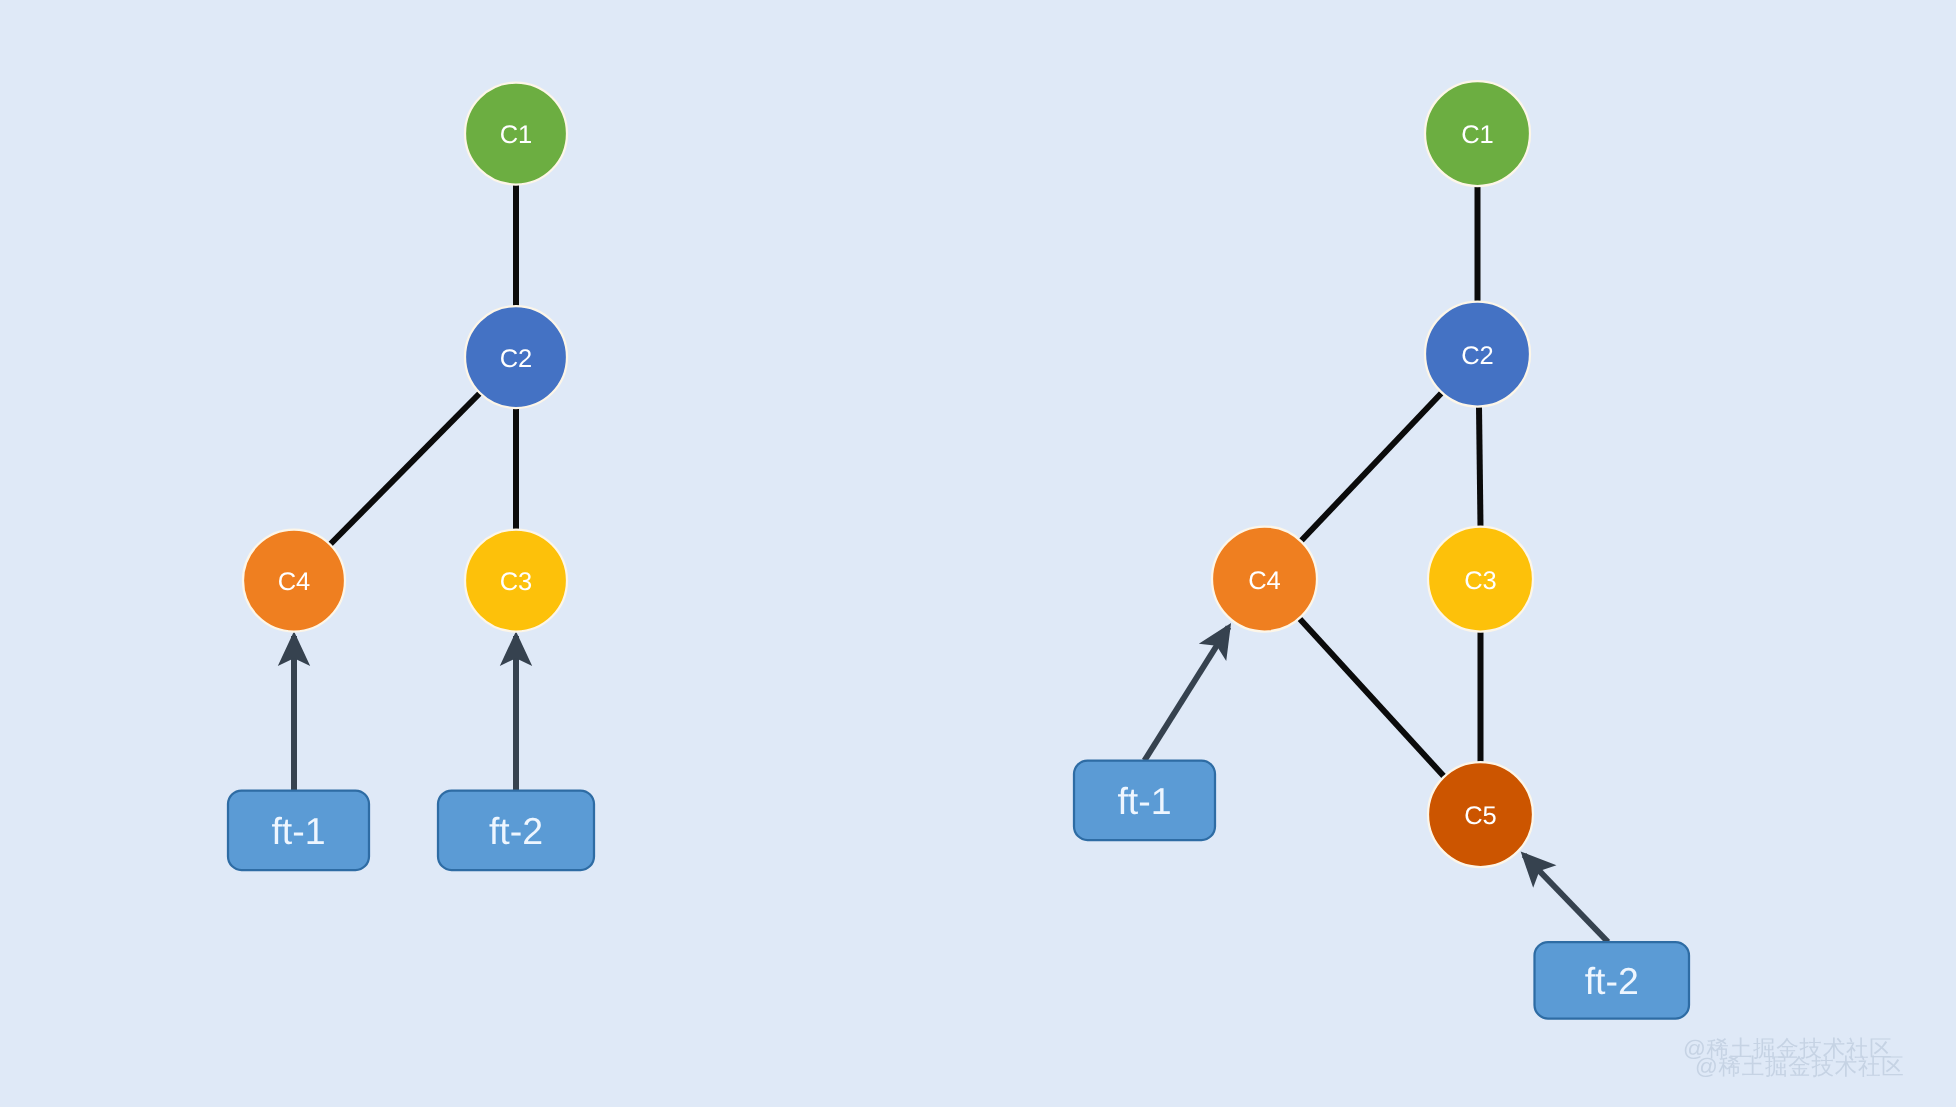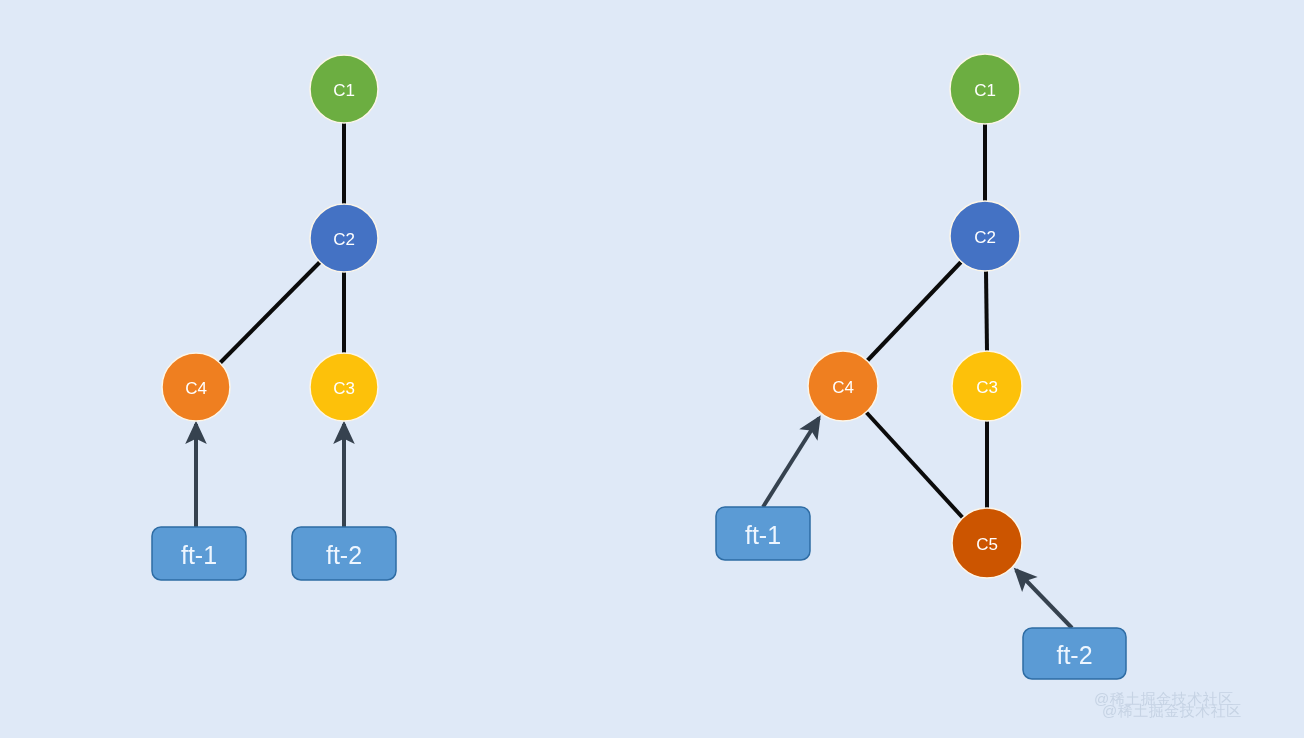--- a/index.html
+++ b/index.html
@@ -60,21 +60,21 @@
     fill: none;
   }
   .arrow-line {
     stroke: #36424f;
     stroke-width: 4;
     fill: none;
     stroke-linecap: butt;
   }
   .watermark {
     position: absolute;
-    right: 30px;
+    right: 2px;
     bottom: 6px;
     width: 180px;
     height: 44px;
     pointer-events: none;
   }
   .watermark span {
     position: absolute;
     font-family: "Liberation Sans", sans-serif;
     font-size: 15px;
     color: #c6d3e4;

